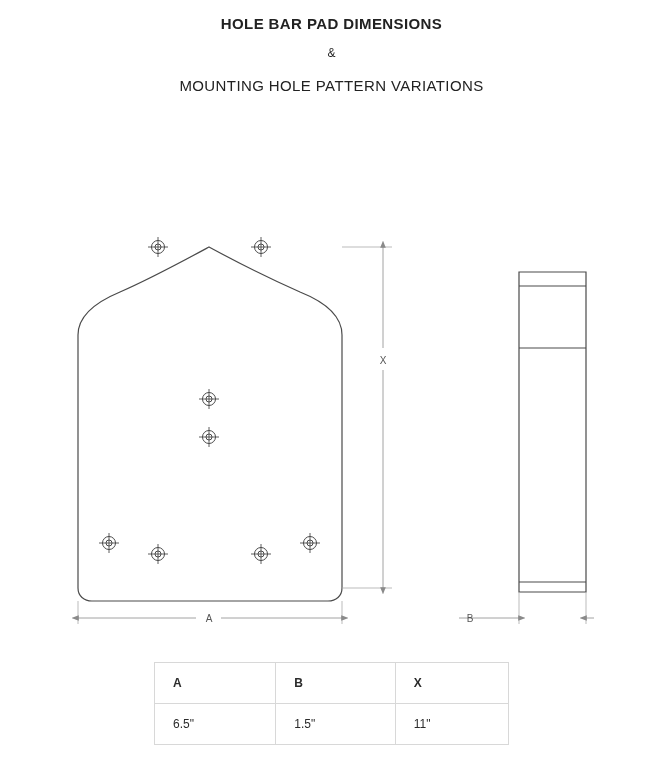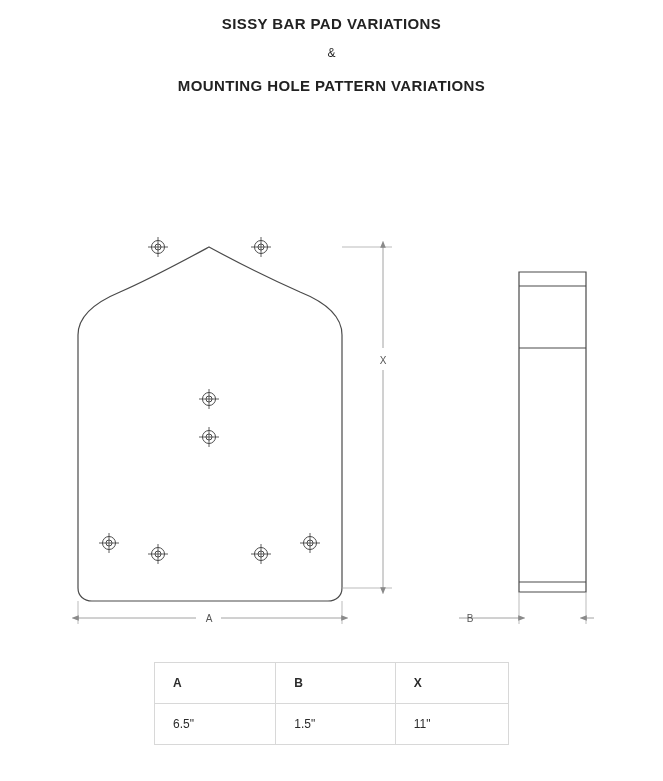--- a/index.html
+++ b/index.html
@@ -34,21 +34,21 @@
     margin-top: 15px;
     color: #222;
   }
   .title-amp {
     font-size: 12px;
     margin-top: 14px;
     color: #222;
   }
   .title-line2 {
     font-size: 15px;
-    font-weight: bold;
+    font-weight: normal;
     letter-spacing: 0.4px;
     margin-top: 17px;
     color: #222;
   }
 
   
   .drawing {
     position: absolute;
     top: 120px;
     left: 0;
@@ -83,21 +83,21 @@
   .col-a { width: 122px; }
   .col-b { width: 120px; }
   .col-x { width: 113px; }
 </style>
 </head>
 <body>
 
 <div class="page">
 
   <div class="title-block">
-    <div class="title-line1">SISSY BAR PAD VARIATIONS</div>
+    <div class="title-line1">HOLE BAR PAD DIMENSIONS</div>
     <div class="title-amp">&amp;</div>
     <div class="title-line2">MOUNTING HOLE PATTERN VARIATIONS</div>
   </div>
 
   <div class="drawing">
     <svg width="663" height="520" viewBox="0 0 663 520">
       <defs>
         <marker id="arrStart" markerWidth="9" markerHeight="7" refX="8" refY="3.5" orient="auto">
           <polygon points="9,0 9,7 0,3.5" fill="#8a8a8a"></polygon>
         </marker>

